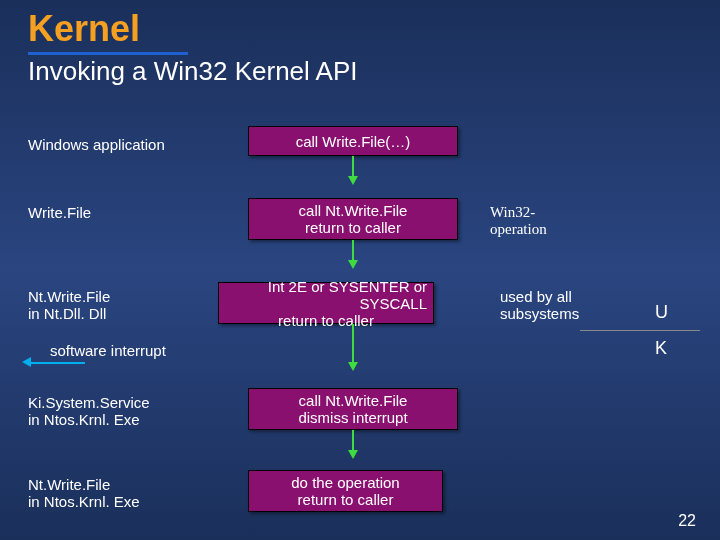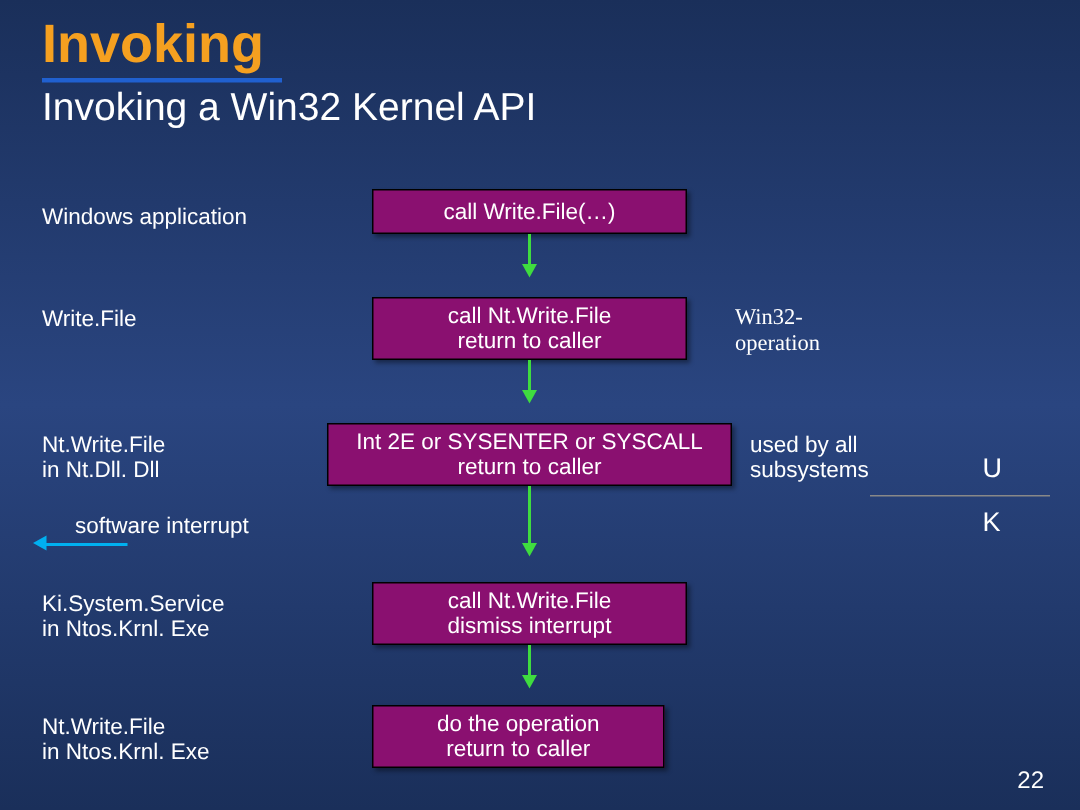--- a/index.html
+++ b/index.html
@@ -107,21 +107,21 @@
   .pagenum {
     position: absolute;
     right: 24px; bottom: 10px;
     font-size: 16px;
     color: #fff;
   }
 </style>
 </head>
 <body>
 
-<div class="title">Invoking</div>
+<div class="title">Kernel</div>
 <div class="title-underline"></div>
 <div class="subtitle">Invoking a Win32 Kernel API</div>
 
 <div class="label" style="left:28px; top:136px;">Windows application</div>
 <div class="box" style="left:248px; top:126px; width:210px; height:30px;">
   <span>call Write.File(…)</span>
 </div>
 <div class="stem" style="left:352px; top:156px; height:20px;"></div>
 <div class="arrow" style="left:348px; top:176px;"></div>
 
@@ -136,21 +136,21 @@
   <span>Win32-</span><br>
   <span>operation</span>
 </div>
 <div class="stem" style="left:352px; top:240px; height:20px;"></div>
 <div class="arrow" style="left:348px; top:260px;"></div>
 
 <div class="label" style="left:28px; top:288px;">
   <span>Nt.Write.File</span><br>
   <span>in Nt.Dll. Dll</span>
 </div>
-<div class="box" style="left:218px; top:282px; width:270px; height:42px;">
+<div class="box" style="left:218px; top:282px; width:216px; height:42px;">
   <span>Int 2E or SYSENTER or SYSCALL</span>
   <span class="l2">return to caller</span>
 </div>
 <div class="note" style="left:500px; top:288px;">
   <span>used by all</span><br>
   <span>subsystems</span>
 </div>
 
 <div class="si-label" style="left:50px; top:342px;">software interrupt</div>
 <div class="si-arrow" style="left:30px; top:362px; width:55px;"></div>

